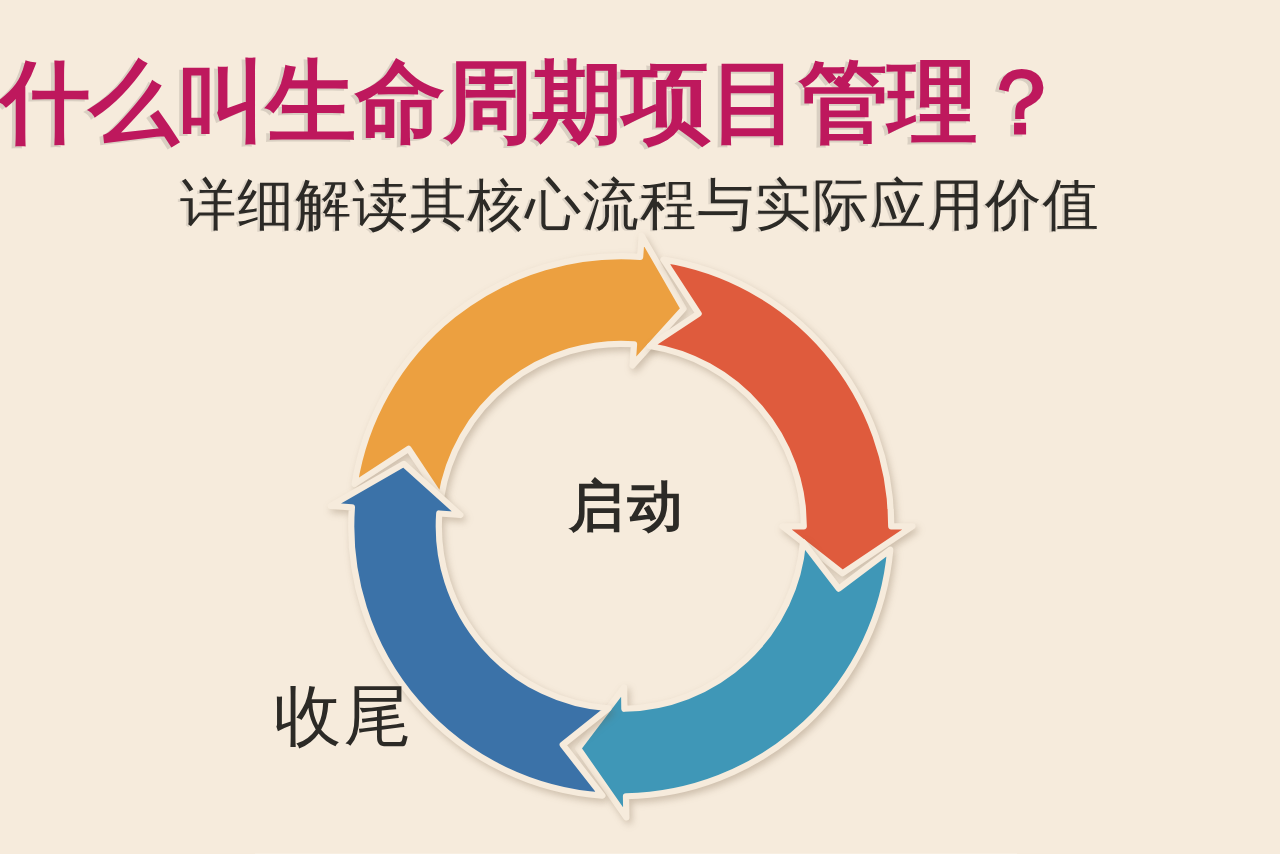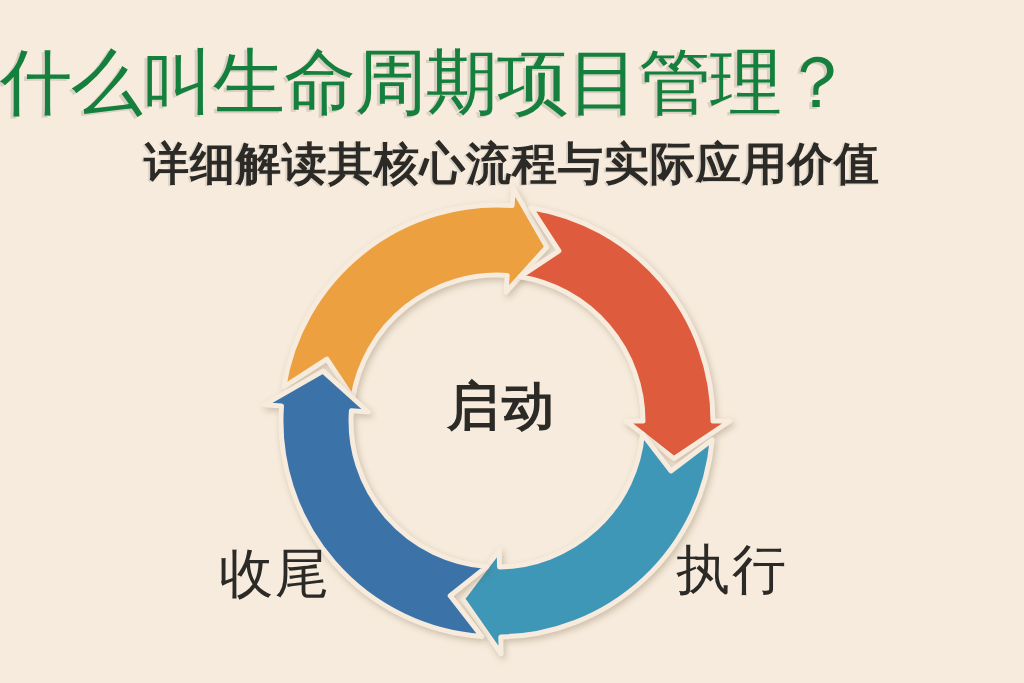--- a/index.html
+++ b/index.html
@@ -19,36 +19,36 @@
   }
   .title {
     position: absolute;
     top: 46px;
     left: 0;
     width: 848px;
     margin: 0;
     text-align: center;
     font-size: 72px;
     line-height: 1;
-    font-weight: 400;
+    font-weight: 700;
     letter-spacing: -1px;
-    color: #15803d;
+    color: #be185d;
     text-shadow: -3px 2px 0 rgba(44, 42, 38, 0.14);
     white-space: nowrap;
   }
   .subtitle {
     position: absolute;
     top: 141px;
     left: 0;
     width: 1024px;
     margin: 0;
     text-align: center;
     font-size: 45px;
     line-height: 1;
-    font-weight: 700;
+    font-weight: 400;
     letter-spacing: 1px;
     color: #2C2A26;
     text-shadow: -2px 1px 0 rgba(44, 42, 38, 0.12);
     white-space: nowrap;
   }
   .diagram {
     position: absolute;
     inset: 0;
   }
   #cycle-svg {
@@ -60,21 +60,21 @@
   }
   .arc-segment {
     filter: drop-shadow(2px 3px 3px rgba(105, 78, 52, 0.28));
   }
   .center-label {
     position: absolute;
     left: 502px;
     top: 406px;
     transform: translate(-50%, -50%);
     text-align: center;
-    font-size: 52px;
+    font-size: 44px;
     line-height: 70px;
     font-weight: 900;
     letter-spacing: 3px;
     color: #2C2A26;
     white-space: nowrap;
   }
   .outer-label {
     position: absolute;
     transform: translate(-50%, -50%);
     font-size: 54px;
@@ -103,15 +103,14 @@
         <path d="M 712.2 439.8 A 216 216 0 0 1 500.8 637.0 L 501.1 654.0 L 462.5 598.7 L 499.3 550.0 L 499.5 567.0 A 146 146 0 0 0 642.4 433.7 L 671.0 470.9 Z" fill="#3F97B7" stroke="#F6EBDC" stroke-width="5" stroke-linejoin="round" class="arc-segment"></path>
         <path d="M 481.9 636.5 A 216 216 0 0 1 281.5 405.9 L 264.6 404.7 L 323.0 371.1 L 368.3 412.0 L 351.4 410.8 A 146 146 0 0 0 486.8 566.6 L 450.2 595.8 Z" fill="#3B72A8" stroke="#F6EBDC" stroke-width="5" stroke-linejoin="round" class="arc-segment"></path>
       </svg>
 
     <div class="center-label">
       <div>启动</div>
     </div>
 
     <div class="outer-label label-closing">收尾</div>
 
-    <div class="outer-label label-execution">执行</div>
   </div>
 </div>
 
 </body></html>

